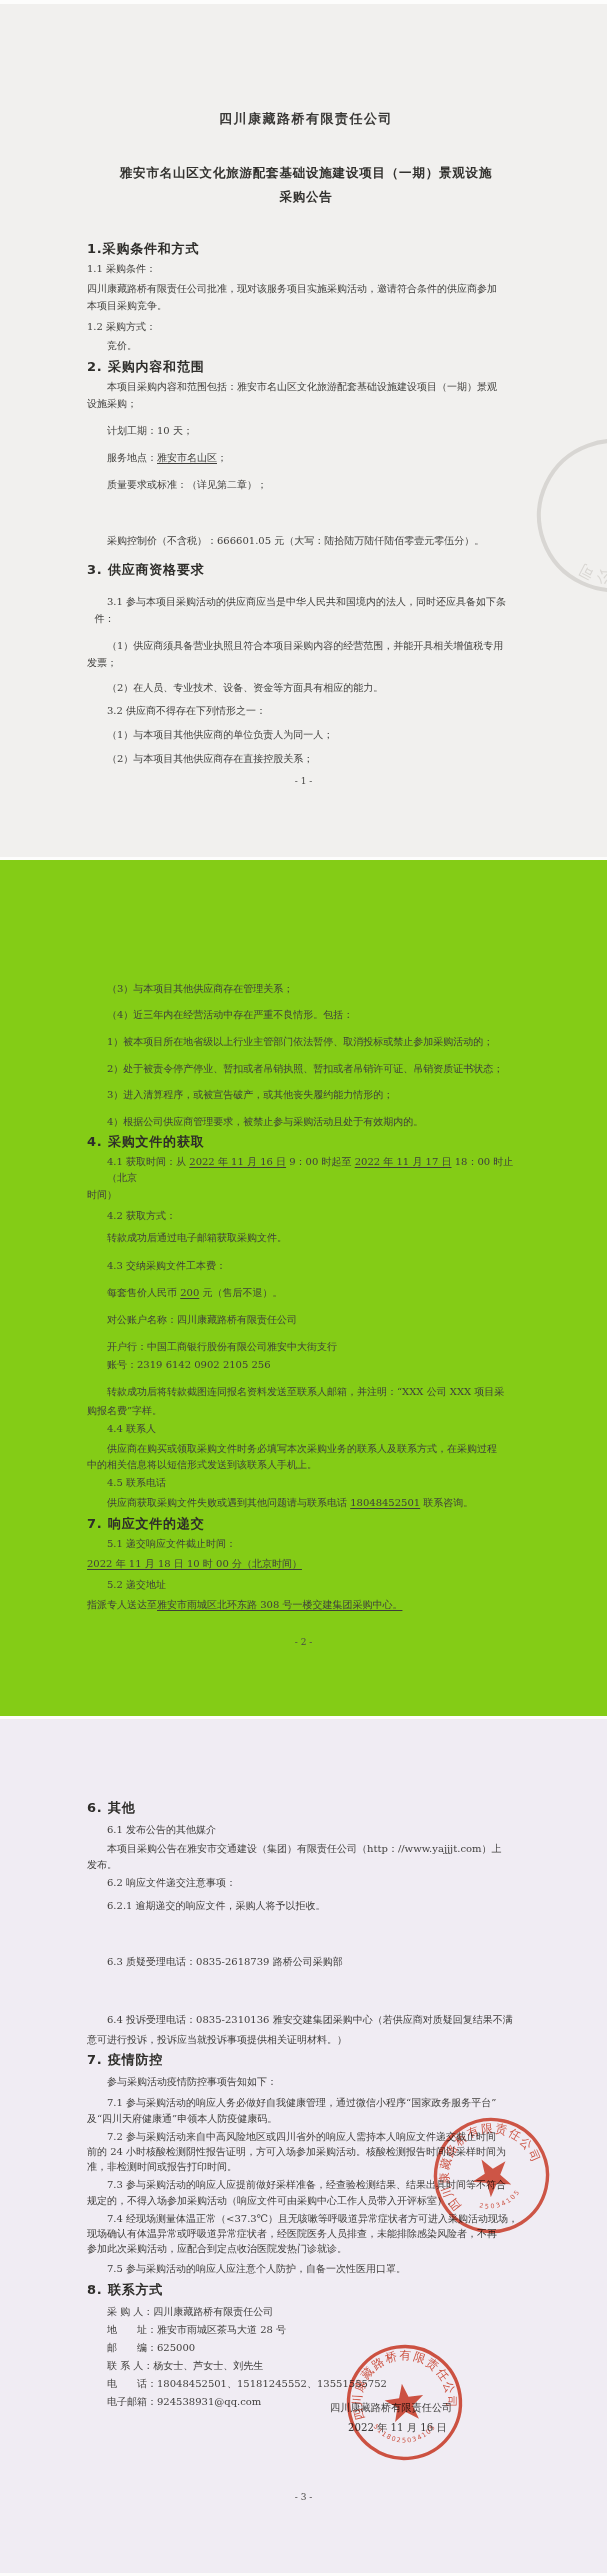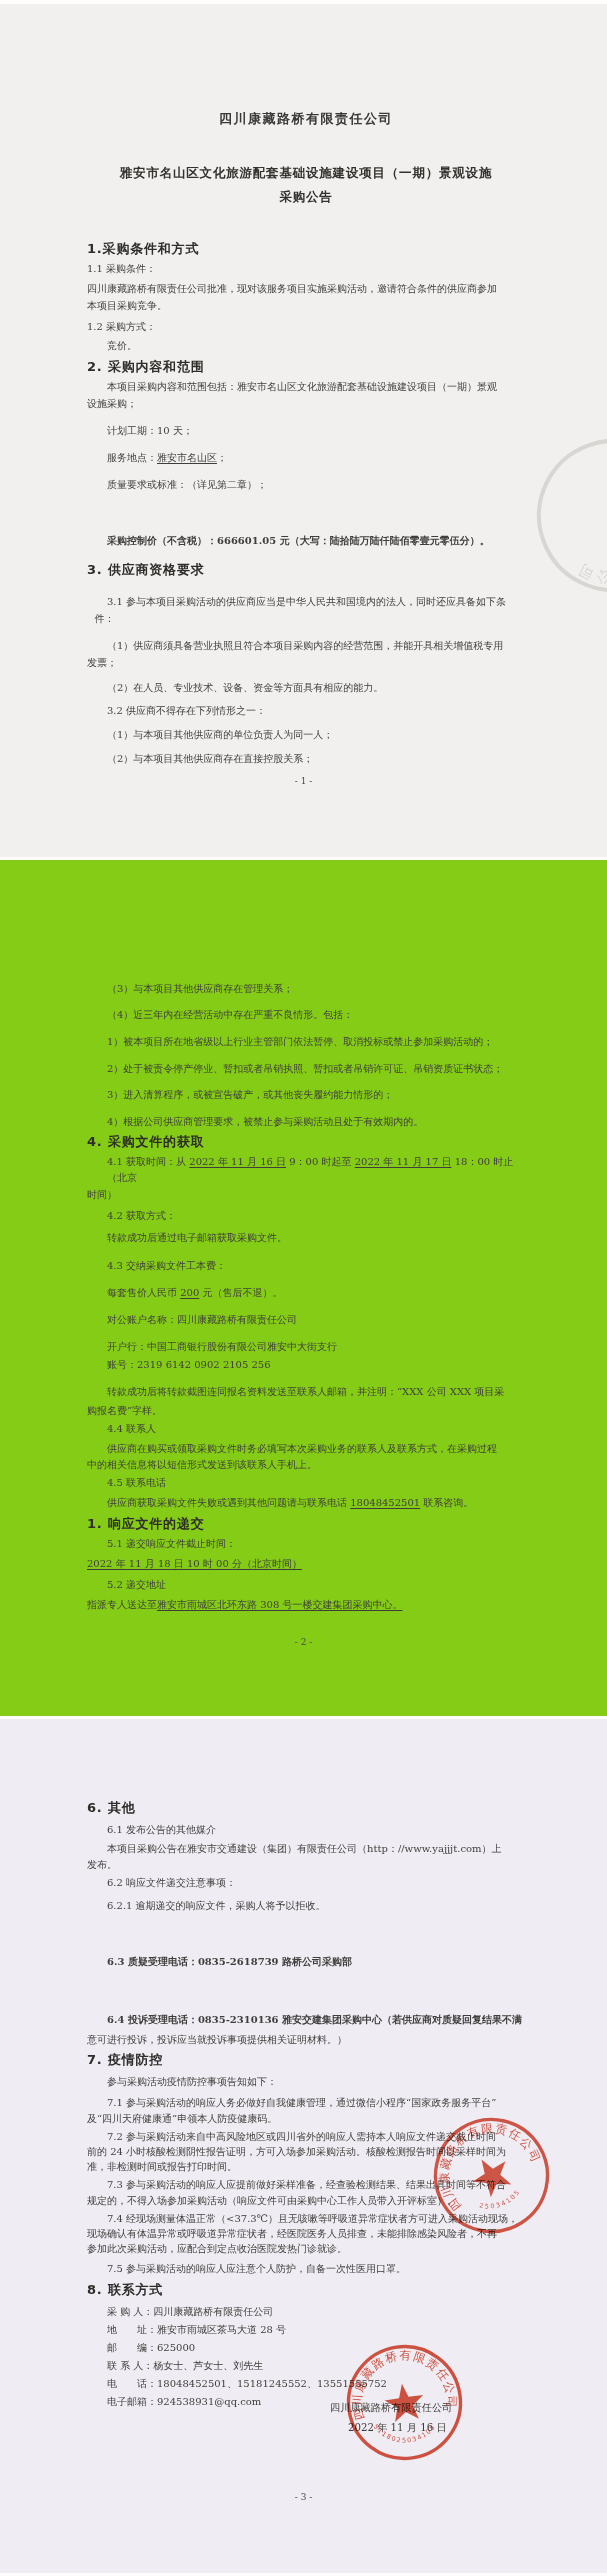--- a/index.html
+++ b/index.html
@@ -14,21 +14,21 @@
   .doc-title{font-family:"DejaVu Sans",sans-serif;font-size:12.5px;font-weight:700;color:#33322f;
     text-align:center;line-height:24px;margin:0;letter-spacing:0.8px;}
   .doc-title.last{margin-bottom:30px;text-align:center;}
   .h-sec{font-family:"DejaVu Sans",sans-serif;font-size:13px;font-weight:700;color:#2e2d2a;
     line-height:20px;margin:0;letter-spacing:0.8px;}
   .ln{font-size:10px;line-height:16px;margin:0;}
   .para{font-size:10px;line-height:16.7px;margin:0;}
   .para3{font-size:10px;line-height:15px;margin:0;}
   .fi{padding-left:20px;}
   .fi-sm{padding-left:7.6px;}
-  .bold{font-weight:700;margin-top:40px;}
+  .bold{font-weight:400;margin-top:40px;}
   .ul{text-decoration:underline;text-underline-offset:2.3px;}
   .footer-num{position:absolute;left:0;right:0;text-align:center;font-size:9px;color:#4a4947;}
   .sign{position:absolute;font-size:10.2px;color:#3c3b39;white-space:nowrap;}
   .stamp{position:absolute;mix-blend-mode:multiply;pointer-events:none;}
   .stamp svg{display:block;}
   .mb14{margin-bottom:10.6px;} .mb15{margin-bottom:11.4px;} .mb16{margin-bottom:12px;}
   .mb11{margin-bottom:8.4px;} .mb9{margin-bottom:6.8px;} .mb13{margin-bottom:10px;}
   .mb6{margin-bottom:4.6px;} .mb5{margin-bottom:3.8px;} .mb4{margin-bottom:3px;}
   .mb3{margin-bottom:2.3px;} .mb2{margin-bottom:1.5px;} .mb7{margin-bottom:5.3px;} .mb8{margin-bottom:2px;}
   .mb19{margin-bottom:14.4px;} .mb0{margin-bottom:0;}
@@ -101,21 +101,21 @@
   <div class="ln fi mb3">开户行：中国工商银行股份有限公司雅安中大街支行</div>
   <div class="ln fi mb11">账号：2319 6142 0902 2105 256</div>
   <div class="para lh25 fi">转款成功后将转款截图连同报名资料发送至联系人邮箱，并注明：“XXX 公司 XXX 项目采</div>
   <div class="para lh25 mb2">购报名费”字样。</div>
   <div class="ln fi mb5">4.4 联系人</div>
   <div class="ln fi">供应商在购买或领取采购文件时务必填写本次采购业务的联系人及联系方式，在采购过程</div>
   <div class="ln mb3">中的相关信息将以短信形式发送到该联系人手机上。</div>
   <div class="ln fi mb5">4.5 联系电话</div>
   <div class="ln fi mb4"><span>供应商获取采购文件失败或遇到其他问题请与联系电话 </span><span class="ul">18048452501</span><span> 联系咨询。</span></div>
 
-  <div class="h-sec mb3">1. 响应文件的递交</div>
+  <div class="h-sec mb3">7. 响应文件的递交</div>
   <div class="ln fi mb5">5.1 递交响应文件截止时间：</div>
   <div class="ln mb6 ul">2022 年 11 月 18 日 10 时 00 分（北京时间）</div>
   <div class="ln fi mb6">5.2 递交地址</div>
   <div class="ln"><span>指派专人送达至</span><span class="ul">雅安市雨城区北环东路 308 号一楼交建集团采购中心。</span></div>
 
   <div class="footer-num" style="top:777px;">- 2 -</div>
 </div>
 
 <div class="page page-3">
   <div class="h-sec mb6">6. 其他</div>

